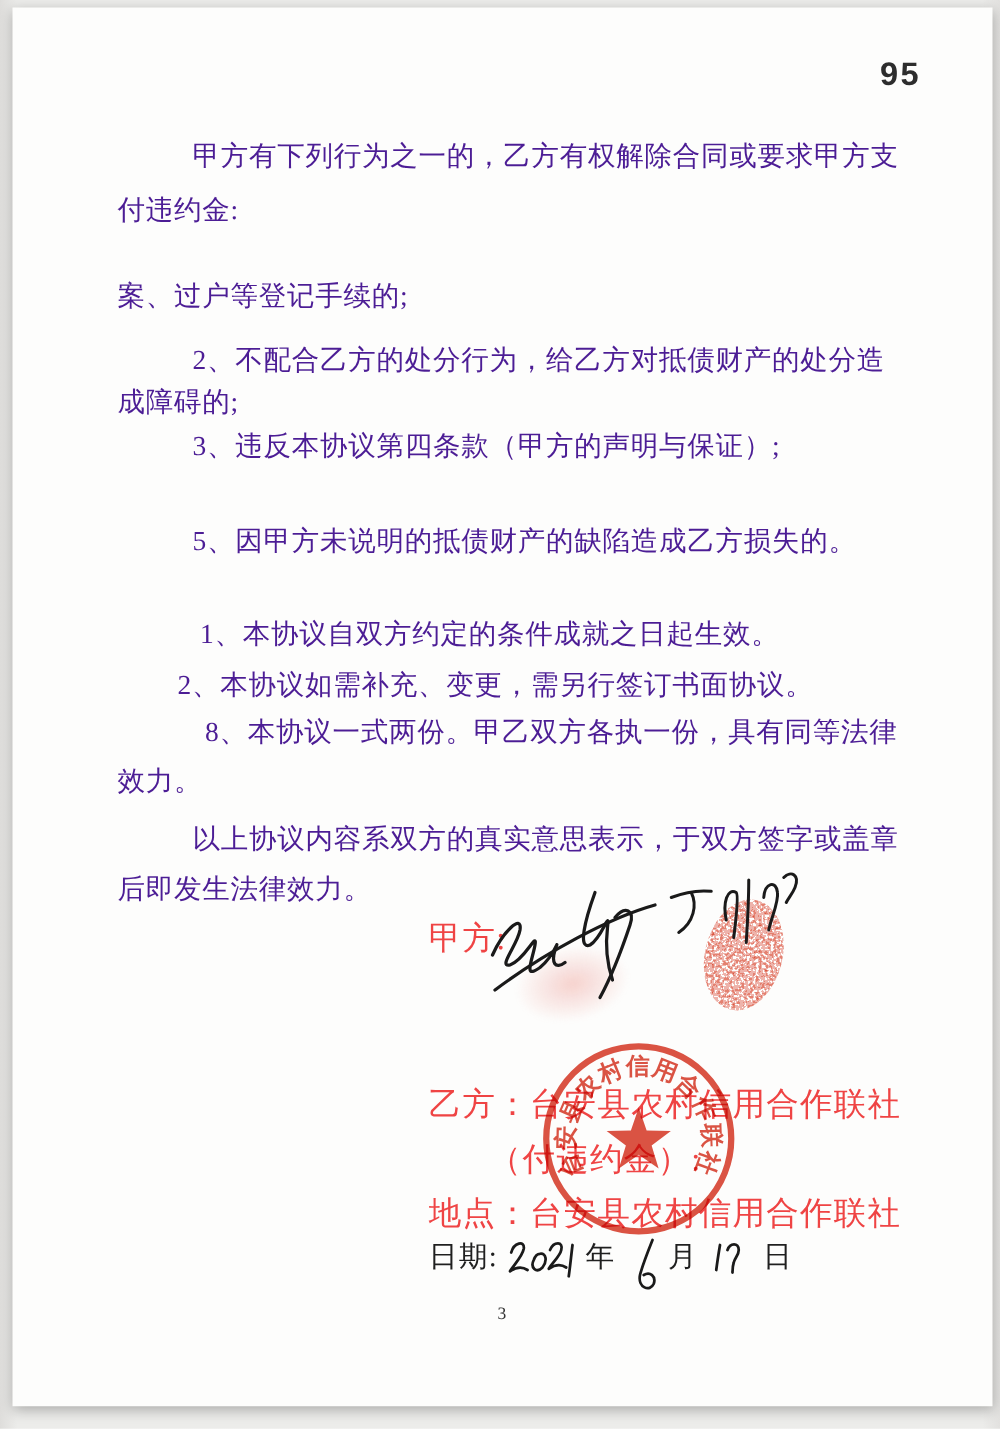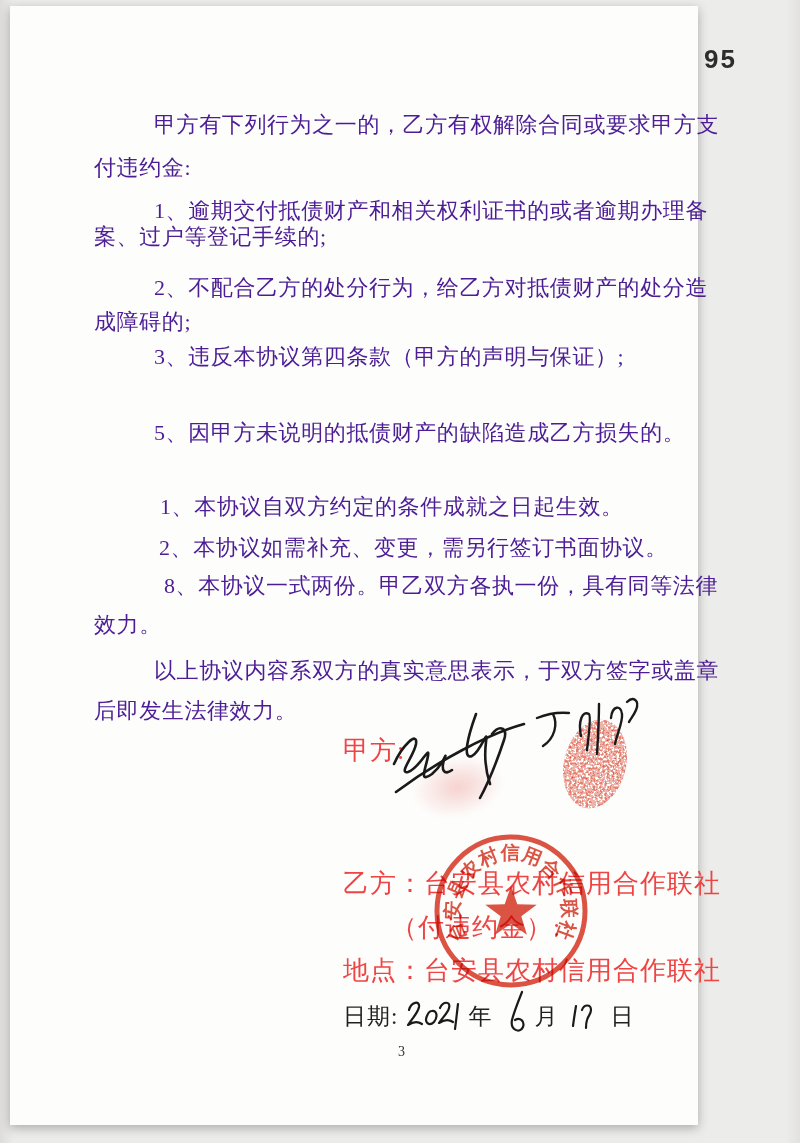--- a/index.html
+++ b/index.html
@@ -2,37 +2,37 @@
 <html><head>
 <meta charset="utf-8">
 <style>
   html,body{margin:0;padding:0;}
   body{
     width:800px;height:1143px;position:relative;overflow:hidden;
     background:linear-gradient(90deg,#dedddb 0,#ececea 14px,#ececea 786px,#e2e1df 800px);
     font-family:"Liberation Serif","DejaVu Serif",serif;
   }
   .page{
-    position:absolute;left:10px;top:6px;width:688px;height:1119px;
+    position:absolute;left:10px;top:6px;width:784px;height:1119px;
     background:#fdfdfc;box-shadow:0 3px 10px rgba(0,0,0,.28);
   }
   .ln{
     position:absolute;left:84px;font-size:22px;letter-spacing:.6px;
     color:#4c1d95;white-space:nowrap;line-height:28px;
   }
   .indent{left:144px;}
   .bold{font-weight:bold;letter-spacing:1px;}
   .sigline{left:333px;font-size:26px;color:#ef4444;letter-spacing:1px;}
   .corner-num{
     position:absolute;left:694px;top:38px;font-family:"Liberation Sans",sans-serif;
     font-size:26px;font-weight:600;letter-spacing:2px;color:#2d2d2d;
   }
   .footer-num{position:absolute;left:388px;top:1038px;font-size:14px;color:#333;}
   .dateline{
-    position:absolute;left:333px;top:984px;display:flex;align-items:flex-end;
+    position:absolute;left:333px;top:984px;display:flex;
     font-size:23px;color:#1f1f1f;letter-spacing:1px;
   }
   .dateline .hw{display:block;}
   .hw-year{margin:0 6px -2px 8px;}
   .hw-month{margin:0 8px -4px 16px;}
   .hw-day{margin:0 16px 0 10px;}
   .smudge{
     position:absolute;left:400px;top:750px;width:96px;height:62px;
     background:radial-gradient(ellipse at center,rgba(231,128,118,.35),rgba(231,128,118,0) 68%);
     filter:blur(2px);transform:rotate(-12deg);
@@ -45,29 +45,28 @@
 </style>
 </head>
 <body>
 
 <div class="page">
 
   <div class="corner-num">95</div>
 
   <div class="ln indent" style="top:105px">甲方有下列行为之一的，乙方有权解除合同或要求甲方支</div>
   <div class="ln" style="top:148px">付违约金:</div>
-  <div class="ln indent" style="top:191px">1、逾期交付抵债财产和相关权利证书的或者逾期办理备</div>
   <div class="ln" style="top:217px">案、过户等登记手续的;</div>
   <div class="ln indent" style="top:268px">2、不配合乙方的处分行为，给乙方对抵债财产的处分造</div>
   <div class="ln" style="top:302px">成障碍的;</div>
   <div class="ln indent" style="top:337px">3、违反本协议第四条款（甲方的声明与保证）;</div>
   <div class="ln indent" style="top:413px">5、因甲方未说明的抵债财产的缺陷造成乙方损失的。</div>
 
   <div class="ln" style="top:487px;left:150px">1、本协议自双方约定的条件成就之日起生效。</div>
-  <div class="ln" style="top:528px;left:149px">2、本协议如需补充、变更，需另行签订书面协议。</div>
+  <div class="ln" style="top:528px;left:132px">2、本协议如需补充、变更，需另行签订书面协议。</div>
   <div class="ln" style="top:566px;left:154px">8、本协议一式两份。甲乙双方各执一份，具有同等法律</div>
   <div class="ln" style="top:605px">效力。</div>
 
   <div class="ln indent" style="top:651px">以上协议内容系双方的真实意思表示，于双方签字或盖章</div>
   <div class="ln" style="top:691px">后即发生法律效力。</div>
 
   <div class="ln sigline" style="top:731px">甲方:</div>
 
   <div class="smudge"></div>
 

